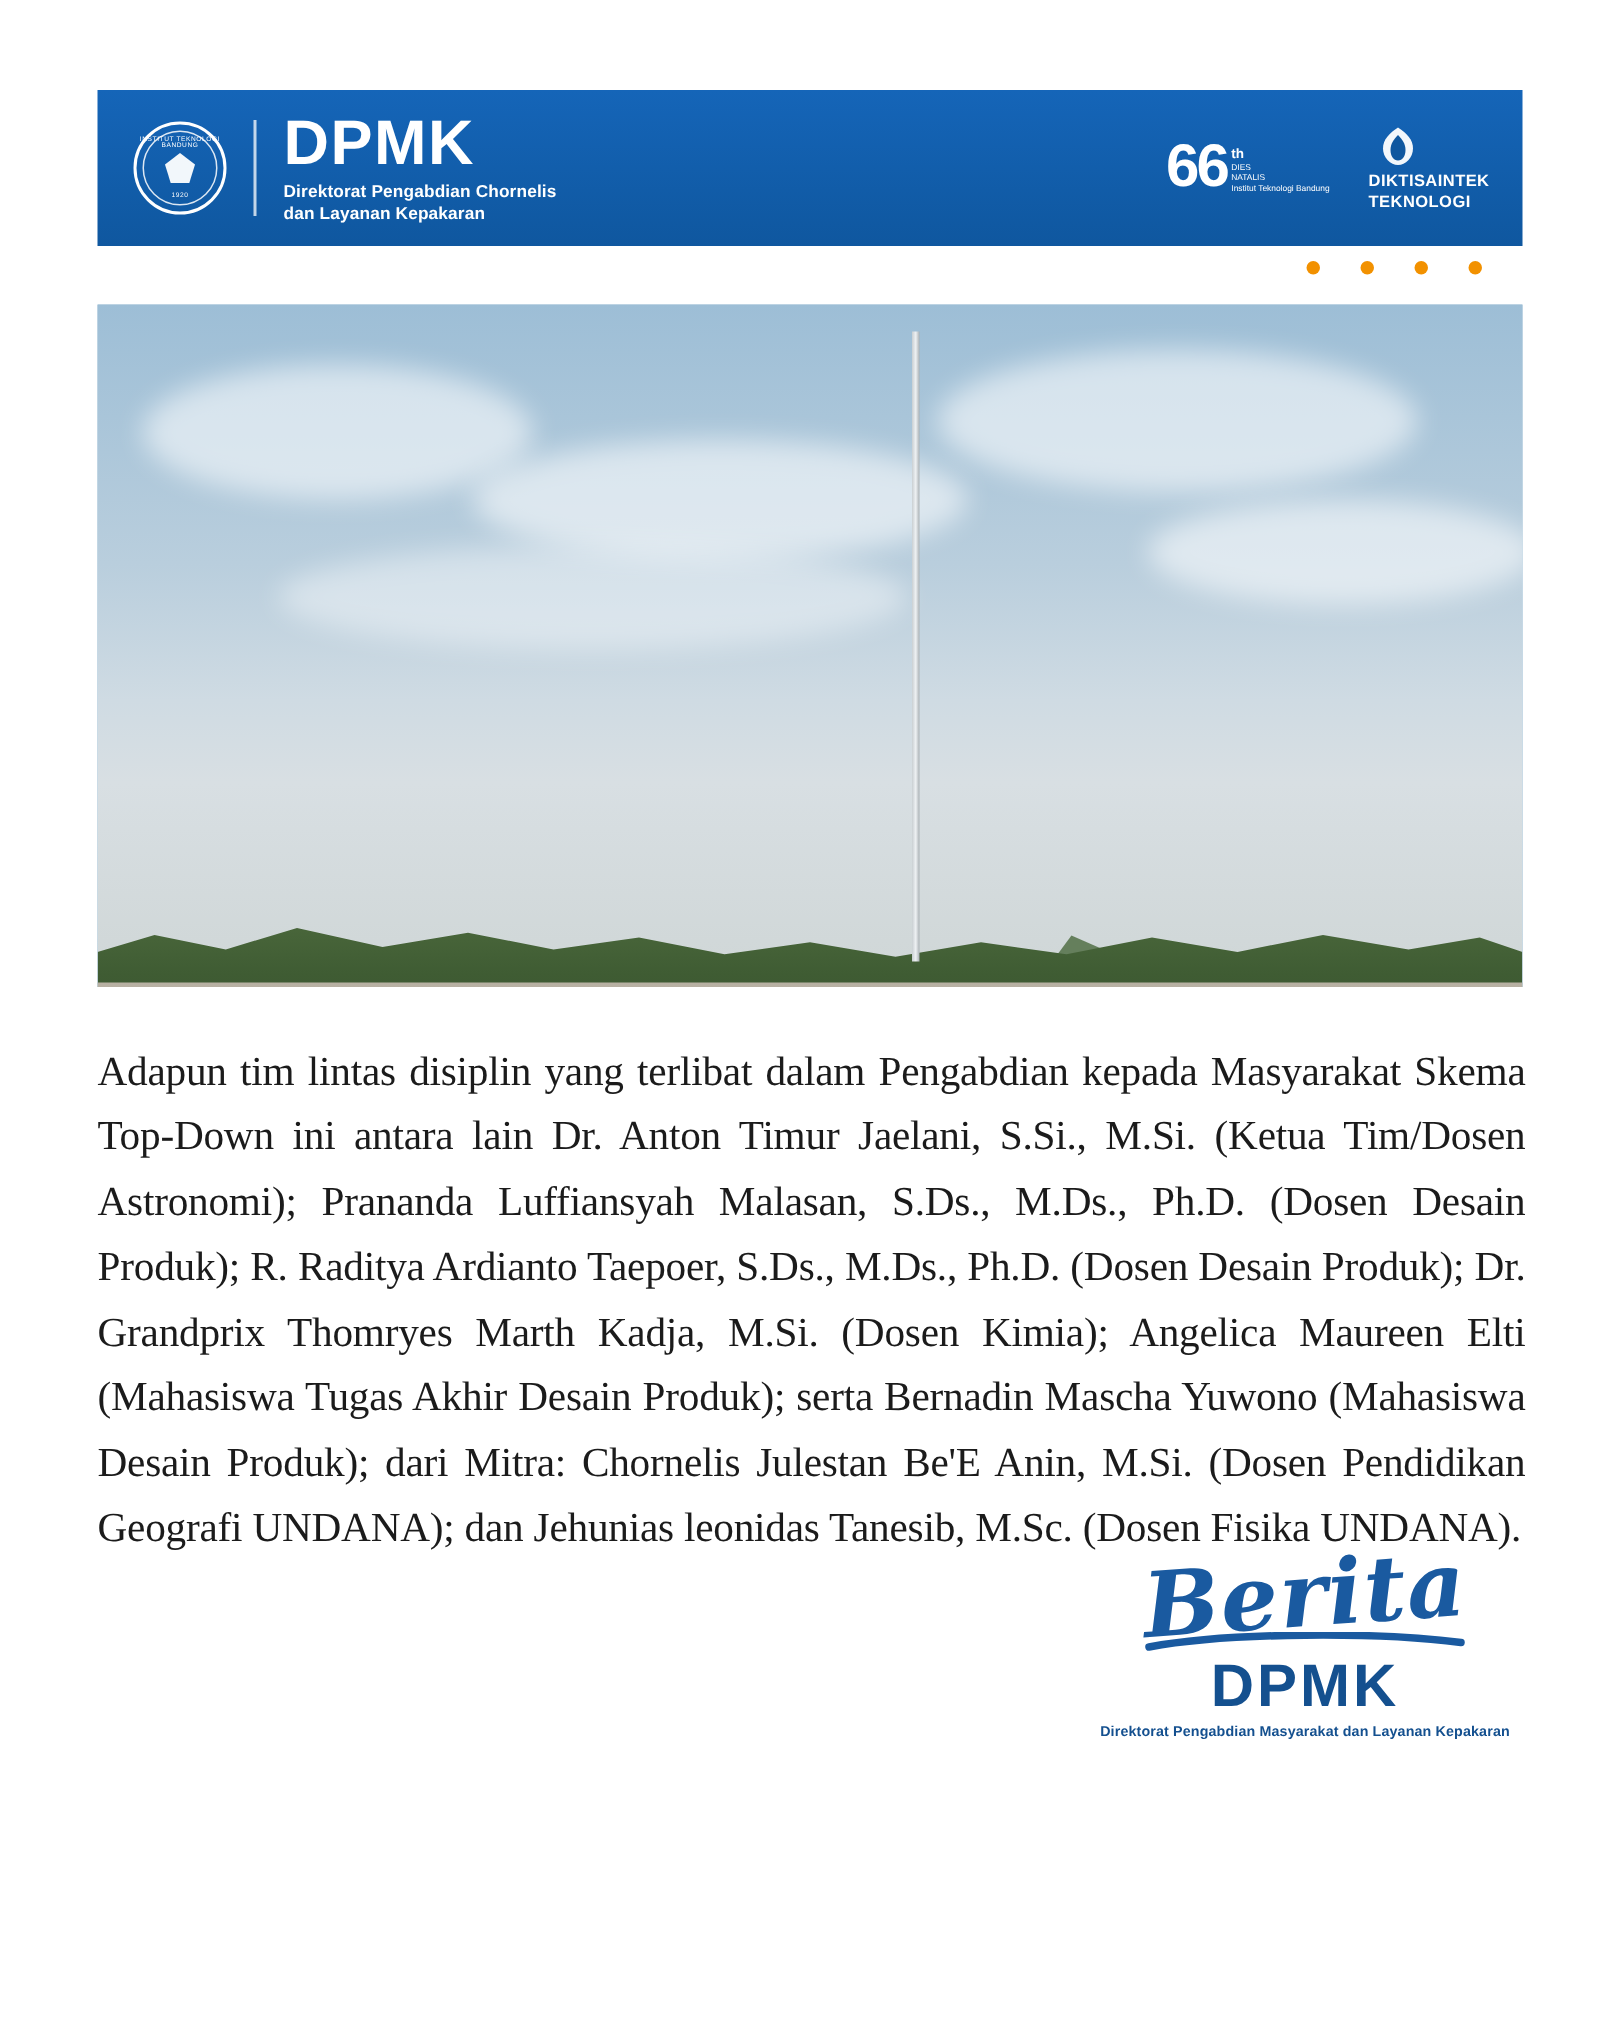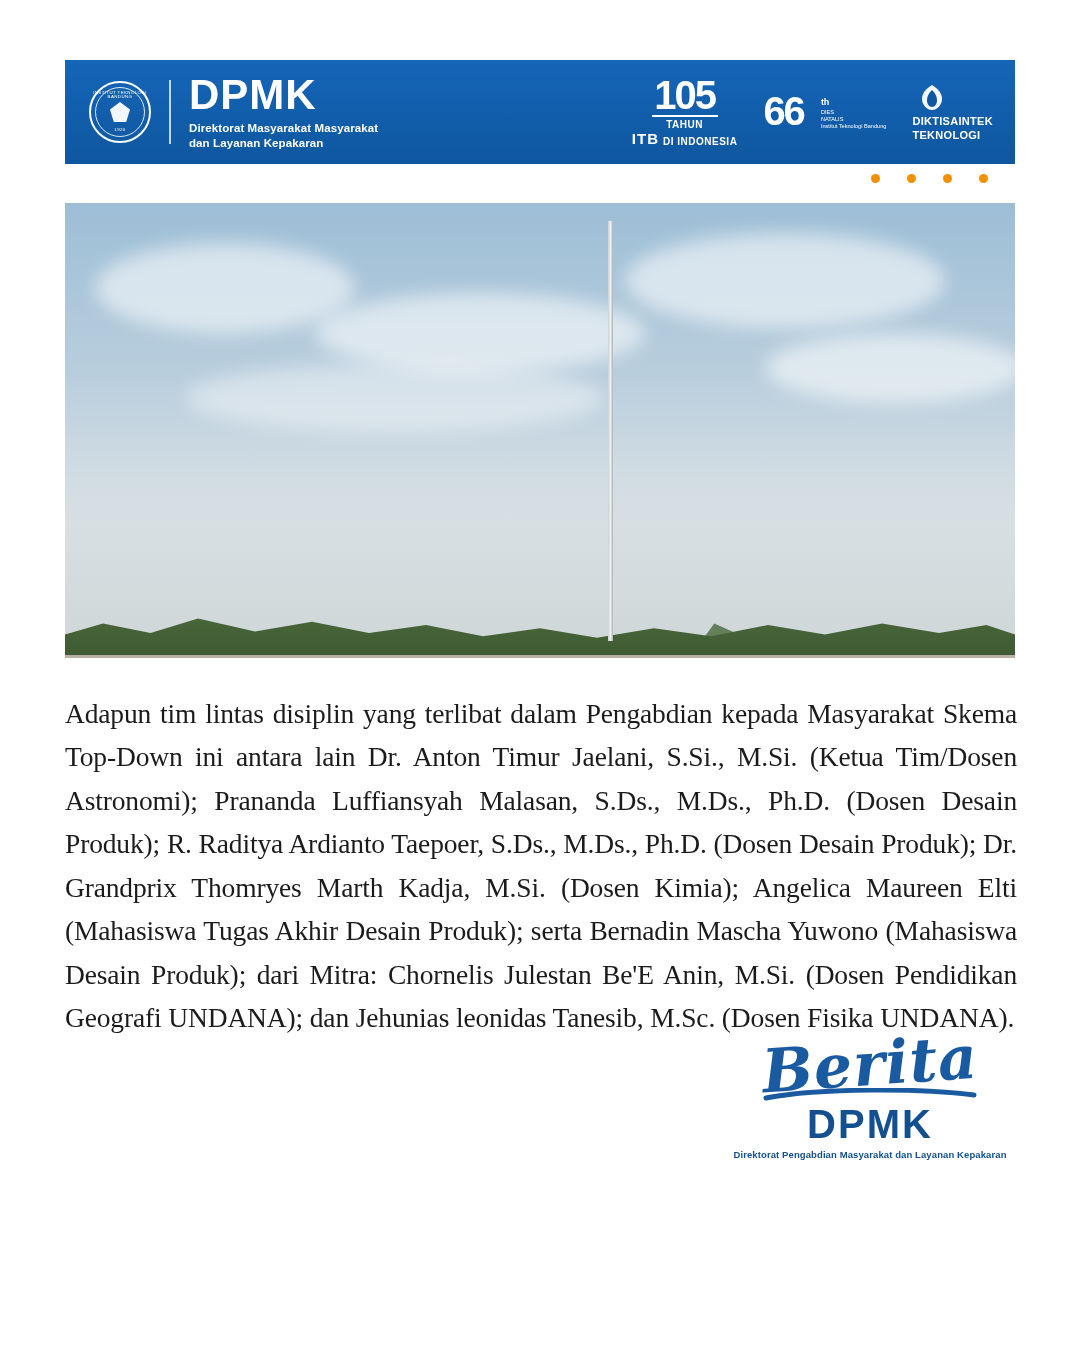--- a/index.html
+++ b/index.html
@@ -96,21 +96,21 @@
   }
   .logo-itb105 { color: #fff; display: flex; flex-direction: column; align-items: center; }
   .logo-itb105 .big {
     font-size: 40px; font-weight: bold; letter-spacing: -2px; line-height: .9;
   }
   .logo-itb105 .rowline { display: flex; align-items: flex-end; gap: 4px; }
   .logo-itb105 .tahun { font-size: 10px; font-weight: bold; letter-spacing: .5px; }
   .logo-itb105 .itbword { font-size: 15px; font-weight: bold; letter-spacing: 1px; }
   .logo-itb105 .underline { width: 66px; height: 2px; background: #fff; margin: 2px 0; }
 
-  .logo-dies { color: #fff; display: flex; align-items: flex-start; gap: 17px; }
+  .logo-dies { color: #fff; display: flex; align-items: flex-start; gap: 3px; }
   .logo-dies .num {
     font-size: 40px; font-weight: bold; line-height: .85; letter-spacing: -2px;
   }
   .logo-dies .meta { font-size: 5.6px; line-height: 1.25; padding-top: 3px; }
   .logo-dies .meta .th { font-size: 9px; font-weight: bold; display:block; }
 
   .logo-diktisaintek { color: #fff; display: flex; flex-direction: column; align-items: flex-start; gap: 3px; }
   .logo-diktisaintek .mark {
     width: 40px; height: 30px;
     position: relative;
@@ -265,39 +265,28 @@
       <div class="ring"></div>
       <div class="seal-txt-top">INSTITUT TEKNOLOGI BANDUNG</div>
       <div class="seal-core"></div>
       <div class="seal-txt-bot">1920</div>
     </div>
 
     <div class="divider-v"></div>
 
     <div class="brand-block">
       <div class="brand-title">DPMK</div>
-      <div class="brand-sub1">Direktorat Masyarakat Masyarakat</div>
+      <div class="brand-sub1">Direktorat Pengabdian Chornelis</div>
       <div class="brand-sub2">dan Layanan Kepakaran</div>
     </div>
 
     <div class="header-spacer"></div>
 
     <div class="logo-group">
 
-      <div class="logo-itb105">
-        <div class="big">105</div>
-        <div class="underline"></div>
-        <div class="rowline">
-          <span class="tahun">TAHUN</span>
-        </div>
-        <div class="rowline">
-          <span class="itbword">ITB</span>
-          <span class="tahun">DI INDONESIA</span>
-        </div>
-      </div>
 
       <div class="logo-dies">
         <div class="num">66</div>
         <div class="meta">
           <span class="th">th</span>
           <span>DIES</span><br>
           <span>NATALIS</span><br>
           <span>Institut Teknologi Bandung</span>
         </div>
       </div>

